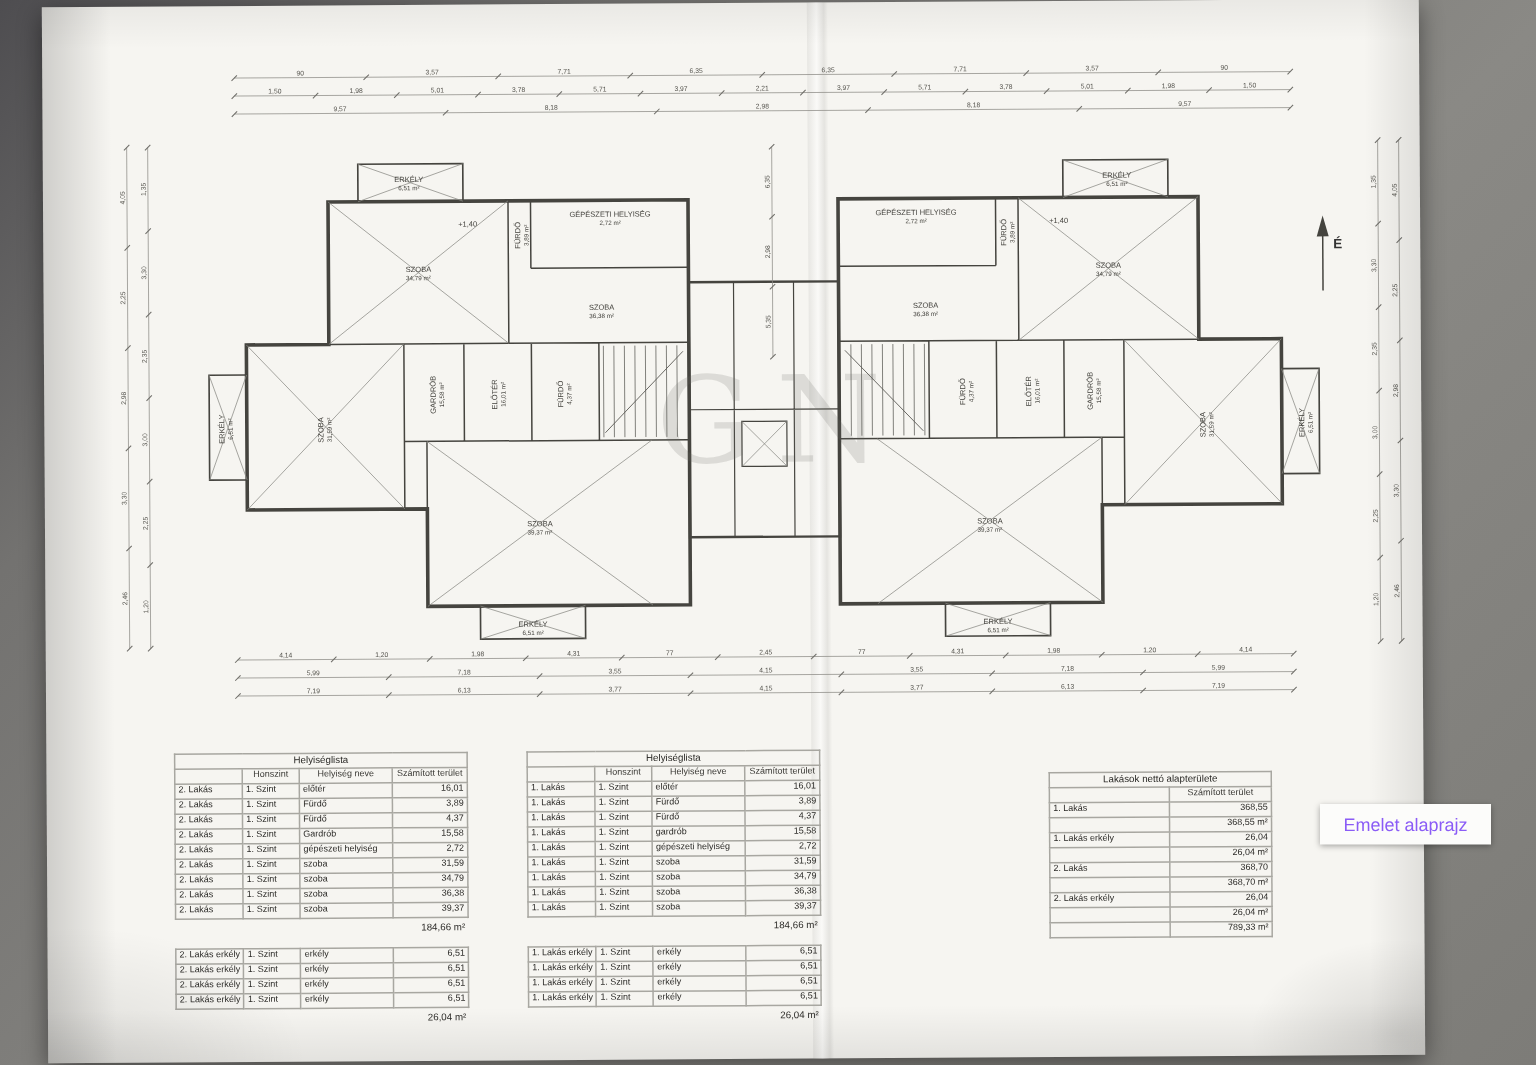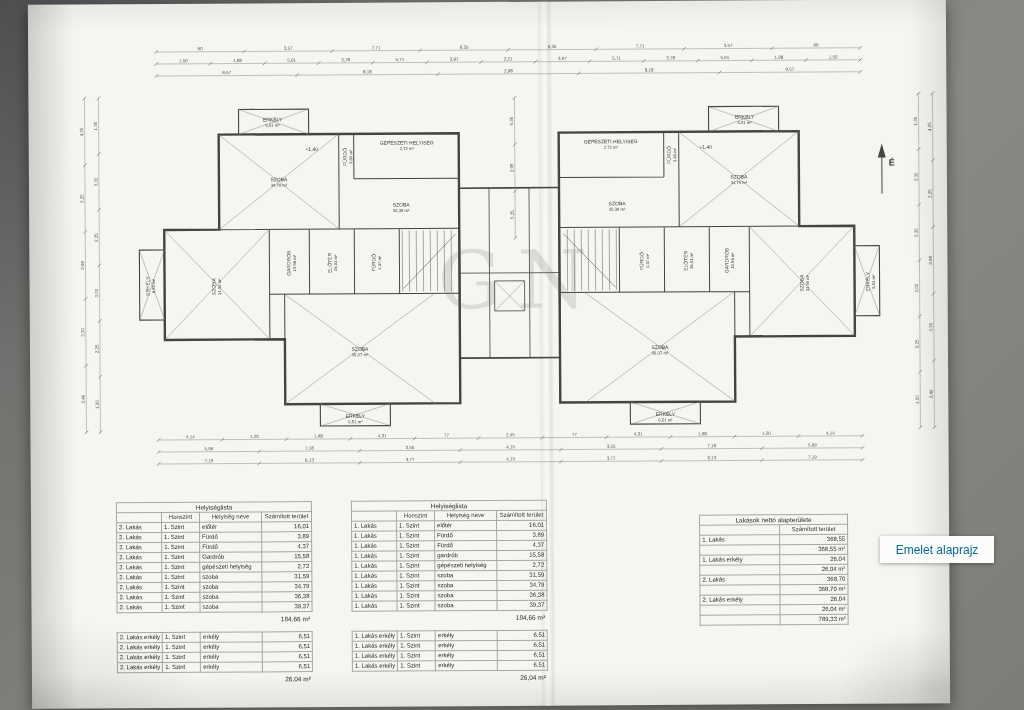--- a/index.html
+++ b/index.html
@@ -19,21 +19,21 @@
       radial-gradient(220px 130px at 2% 100%, rgba(0,0,0,0.10), transparent 70%);}
   .crease{position:absolute;top:0;bottom:0;left:510px;width:14px;pointer-events:none;
     background:linear-gradient(90deg,rgba(0,0,0,0.06),rgba(255,255,255,0.45) 45%,rgba(0,0,0,0.07) 80%,rgba(0,0,0,0));}
   .plan-svg{position:absolute;left:40px;top:36px;}
   .watermark{position:absolute;left:408px;top:232px;
     font-family:"DejaVu Serif",serif;font-size:80px;letter-spacing:16px;
     color:rgba(105,105,100,0.18);pointer-events:none;}
   .label-box{position:absolute;left:880px;top:536px;width:114px;height:27px;
     background:#fcfcfa;box-shadow:0 1px 4px rgba(0,0,0,0.35);
     display:flex;align-items:center;justify-content:center;
-    font-size:12px;color:#0369a1;}
+    font-size:12px;color:#8b5cf6;}
   table.tbl{position:absolute;border-collapse:collapse;table-layout:fixed;color:#2b2a27;}
   .tbl td{border:1px solid #a8a7a1;font-size:6px;line-height:7px;height:9px;
     padding:0 2px;white-space:nowrap;overflow:hidden;font-weight:normal;}
   .tbl td.title{font-size:6.5px;text-align:center;}
   .tbl td.hdr{text-align:center;color:#3a3935;}
   .tbl td.num{text-align:right;}
   .tbl td.nob{border:none;background:transparent;}
   .tbl td.total{border:none;text-align:right;font-size:6.5px;padding-top:2px;}
 </style>
 </head>

